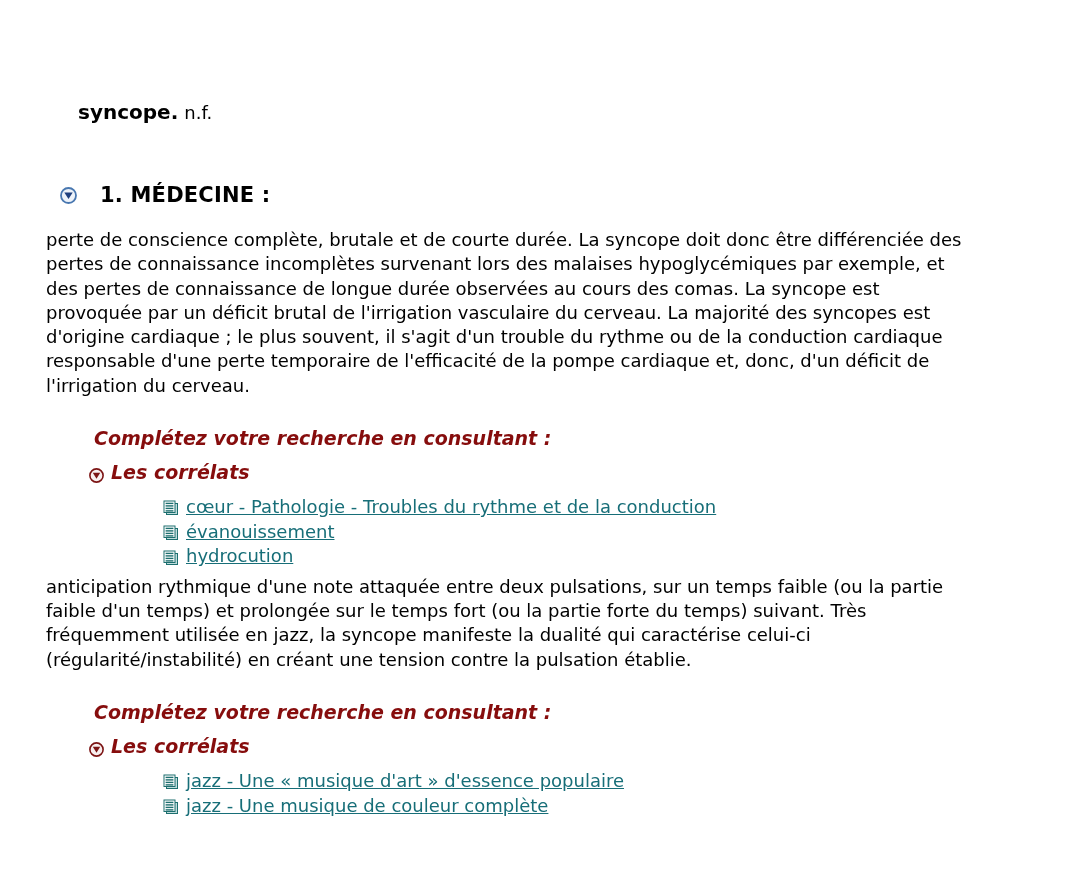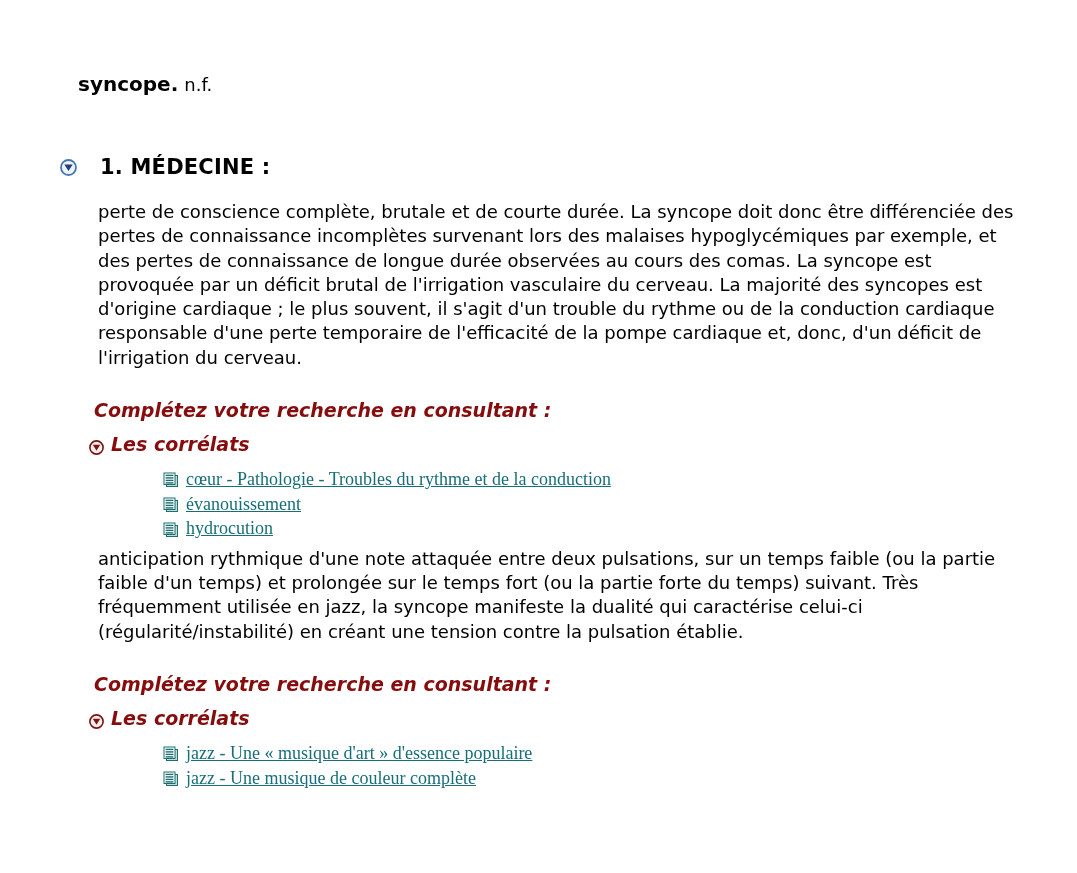--- a/index.html
+++ b/index.html
@@ -10,51 +10,51 @@
     --text:#000000;
   }
   *{box-sizing:border-box;}
   html,body{margin:0;padding:0;background:#ffffff;}
   body{
     width:1077px;min-height:873px;
     font-family:"DejaVu Sans","Liberation Sans",sans-serif;
     color:var(--text);
     overflow:hidden;
   }
-  .page{padding-top:72px;}
+  .page{padding-top:100px;}
 
   .title-line{margin-left:78px;white-space:nowrap;}
   .entry-word{font-size:20px;font-weight:700;}
   .entry-gram{font-size:18px;font-weight:400;margin-left:6px;}
 
   .heading-row{display:flex;align-items:center;gap:8px;margin:44px 0 0 60px;}
   .heading-row h2{margin:15px;font-size:21px;font-weight:700;letter-spacing:0.2px;}
   .bullet-icon{display:inline-flex;flex:0 0 auto;}
 
   .definition{
-    margin:6px 0 0 98px;
+    margin:6px 0 0 46px;
     width:916px;
     font-size:18px;
     line-height:24.3px;
   }
 
   .consult{
     margin:29px 0 0 94px;
     font-size:19px;
     font-weight:700;
     font-style:italic;
     color:var(--maroon);
   }
   .correlats-row{
     display:flex;align-items:flex-end;gap:7px;
     margin:12px 0 0 89px;
     font-size:19px;font-weight:700;font-style:italic;
     color:var(--maroon);
   }
-  .links{margin:12px 0 0 163px;font-family:Liberation Serif, serif;}
+  .links{margin:12px 0 0 163px;}
   .link-row{display:flex;align-items:center;gap:7px;line-height:24.6px;height:24.6px;}
   .link-row a{
     color:var(--teal);
     font-size:18px;
     text-decoration:underline;
     cursor:pointer;
   }
   .doc-icon{display:inline-flex;flex:0 0 auto;position:relative;top:1px;}
 </style>
 </head>

